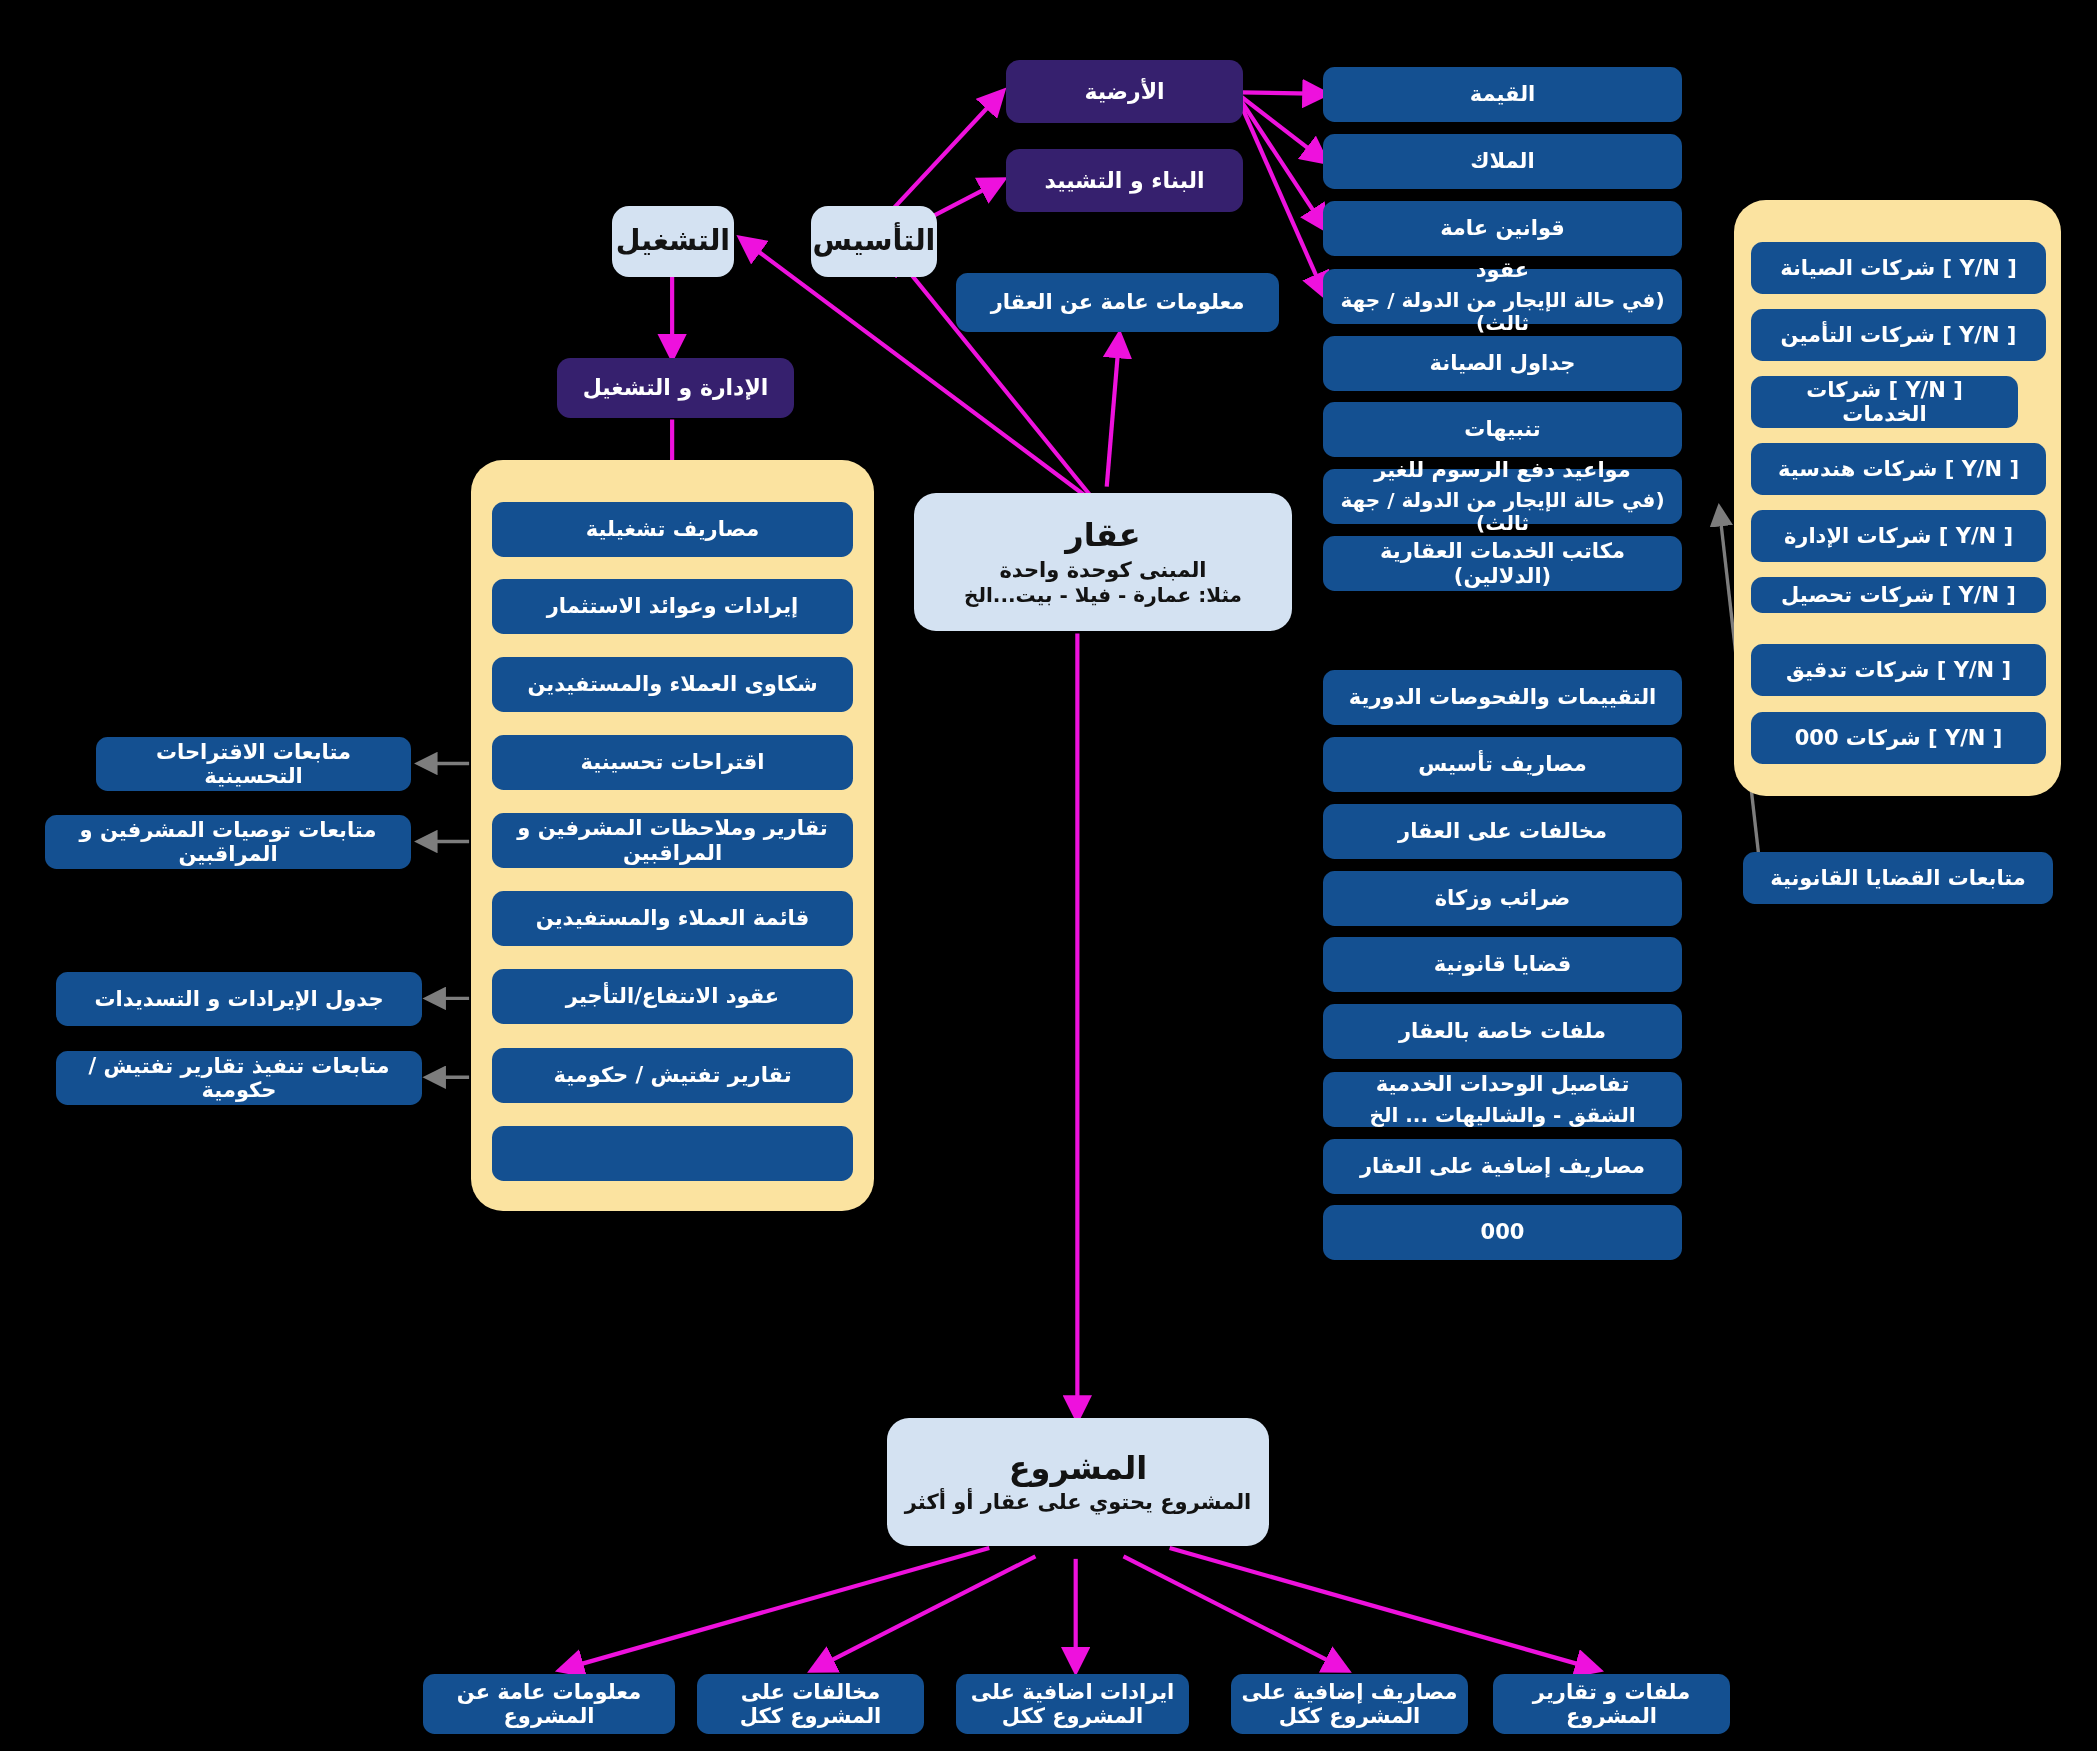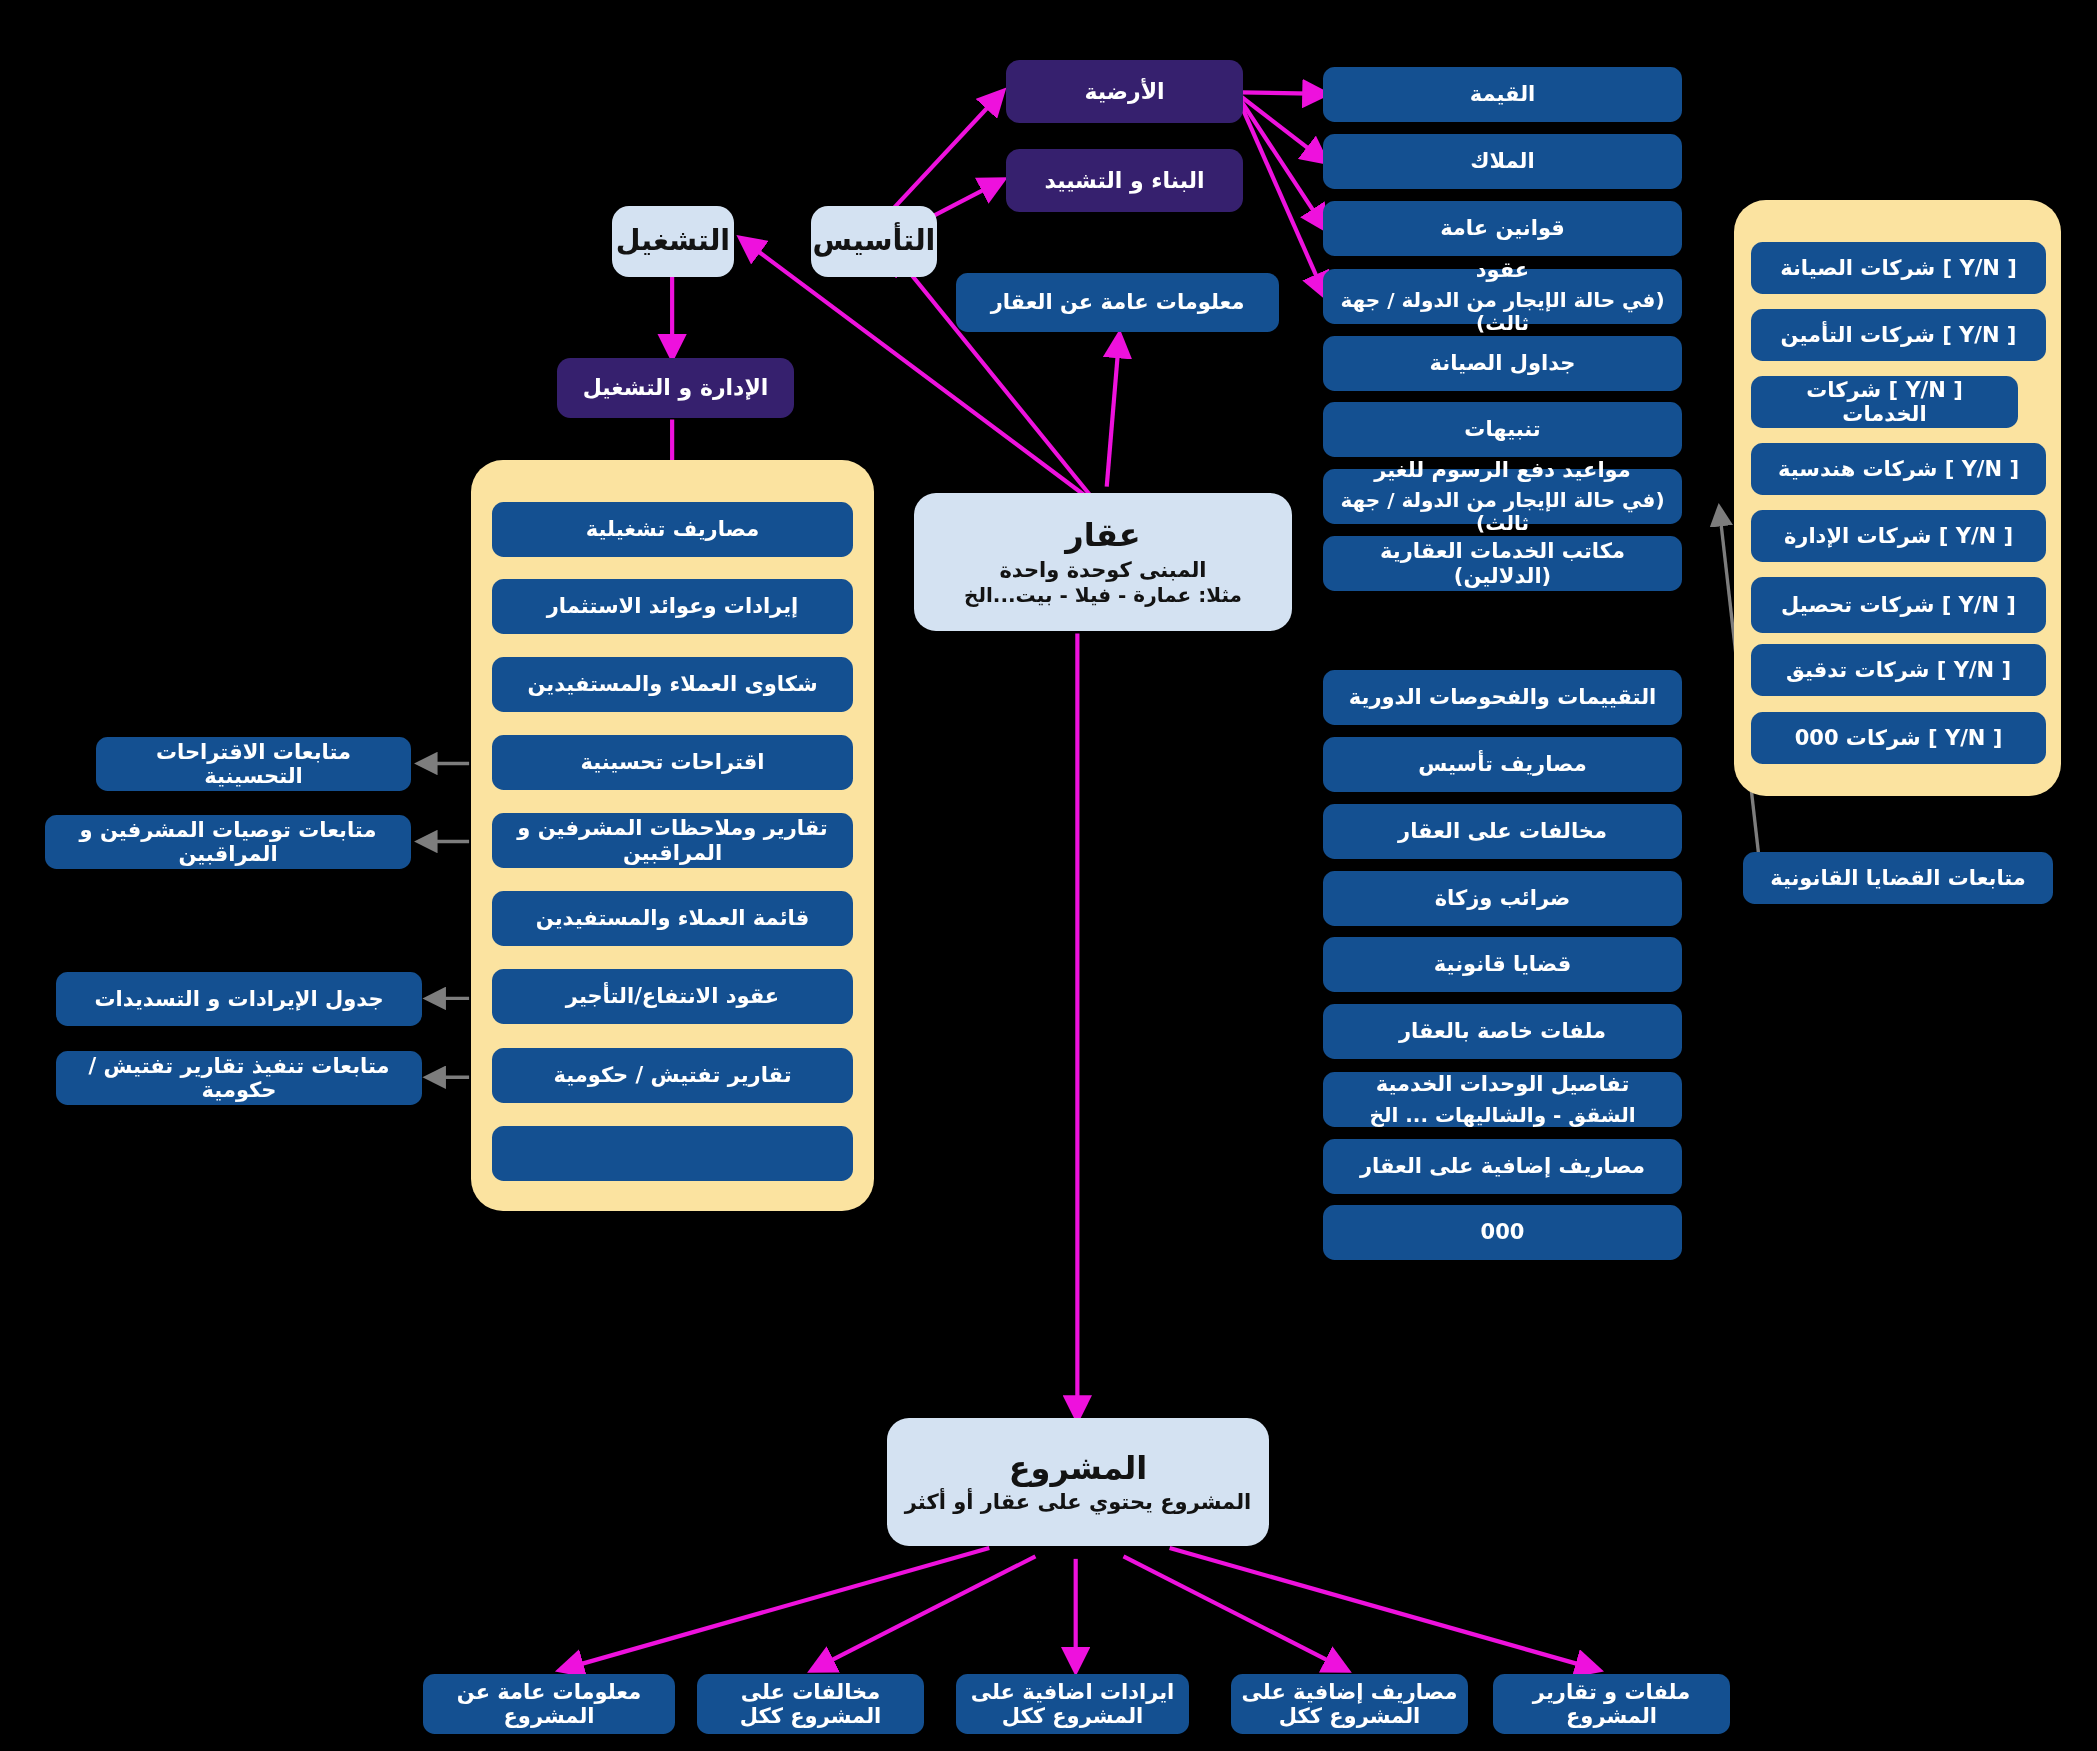--- a/index.html
+++ b/index.html
@@ -237,21 +237,21 @@
   </div>
   <div class="node blue" style="left:1752px;top:376px;width:267px;height:52px;">
     <span class="main small">[ Y/N ] شركات الخدمات</span>
   </div>
   <div class="node blue" style="left:1752px;top:443px;width:295px;height:52px;">
     <span class="main small">[ Y/N ] شركات هندسية</span>
   </div>
   <div class="node blue" style="left:1752px;top:510px;width:295px;height:52px;">
     <span class="main small">[ Y/N ] شركات الإدارة</span>
   </div>
-  <div class="node blue" style="left:1752px;top:577px;width:295px;height:56px;">
+  <div class="node blue" style="left:1752px;top:577px;width:295px;height:36px;">
     <span class="main small">[ Y/N ] شركات تحصيل</span>
   </div>
   <div class="node blue" style="left:1752px;top:644px;width:295px;height:52px;">
     <span class="main small">[ Y/N ] شركات تدقيق</span>
   </div>
   <div class="node blue" style="left:1752px;top:712px;width:295px;height:52px;">
     <span class="main small">[ Y/N ] شركات 000</span>
   </div>
 
   <div class="node blue" style="left:1744px;top:852px;width:310px;height:52px;">

